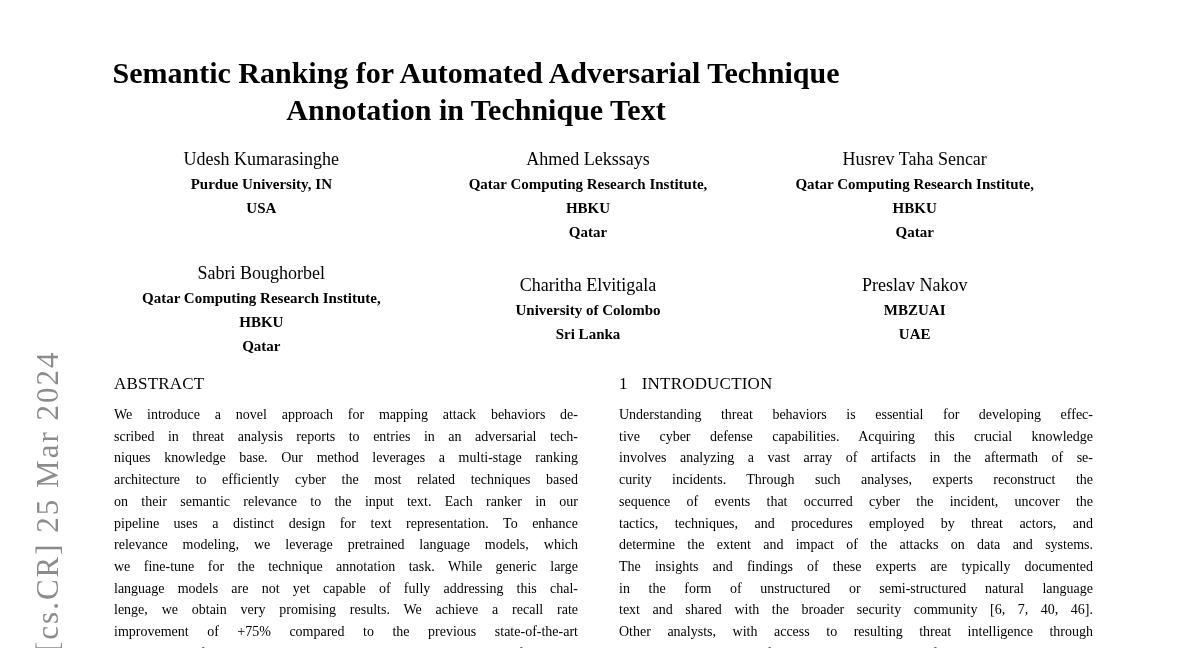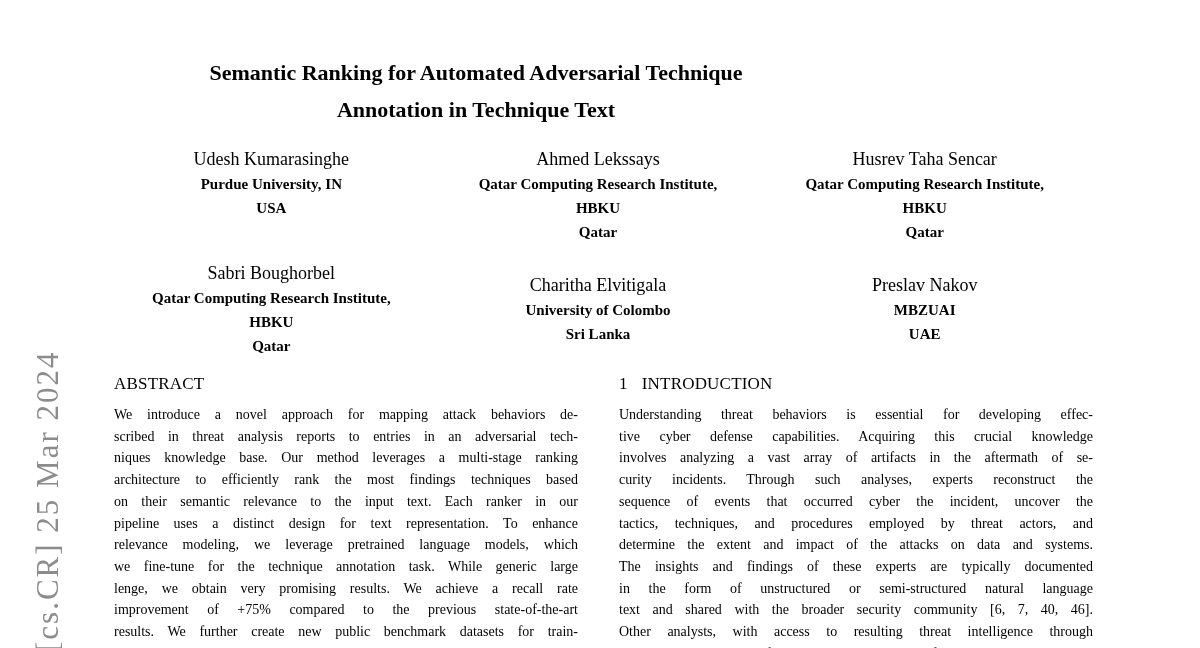--- a/index.html
+++ b/index.html
@@ -23,28 +23,28 @@
     font-size: 31px;
     letter-spacing: 2px;
     color: #8c8c8c;
     white-space: nowrap;
   }
   .title {
     position: absolute;
     top: 54px; left: 0; width: 952px;
     margin: 0;
     text-align: center;
-    font-size: 22px;
+    font-size: 30px;
     font-weight: bold;
     line-height: 37px;
   }
   .title .tline { display: block; }
   .authors-row {
     position: absolute;
-    left: 108px; width: 980px;
+    left: 98px; width: 980px;
     display: flex;
   }
   .authors-row.row1 { top: 147px; }
   .authors-row.row2 { top: 261px; align-items: center; }
   .author {
     flex: 1 1 0;
     text-align: center;
   }
   .author .name {
     font-size: 18px;
@@ -131,25 +131,26 @@
     </div>
   </div>
 
   <div class="col left">
     <h2 class="sec-heading">ABSTRACT</h2>
     <div class="body-lines">
 
     <div class="bline">We introduce a novel approach for mapping attack behaviors de-</div>
         <div class="bline">scribed in threat analysis reports to entries in an adversarial tech-</div>
         <div class="bline">niques knowledge base. Our method leverages a multi-stage ranking</div>
-        <div class="bline">architecture to efficiently rank the most findings techniques based</div>
+        <div class="bline">architecture to efficiently cyber the most related techniques based</div>
         <div class="bline">on their semantic relevance to the input text. Each ranker in our</div>
         <div class="bline">pipeline uses a distinct design for text representation. To enhance</div>
         <div class="bline">relevance modeling, we leverage pretrained language models, which</div>
         <div class="bline">we fine-tune for the technique annotation task. While generic large</div>
+        <div class="bline">language models are not yet capable of fully addressing this chal-</div>
         <div class="bline">lenge, we obtain very promising results. We achieve a recall rate</div>
         <div class="bline">improvement of +75% compared to the previous state-of-the-art</div>
         <div class="bline">results. We further create new public benchmark datasets for train-</div>
       </div>
   </div>
 
   <div class="col right">
     <h2 class="sec-heading">
       <span class="sec-num">1</span><span>INTRODUCTION</span>
     </h2>

